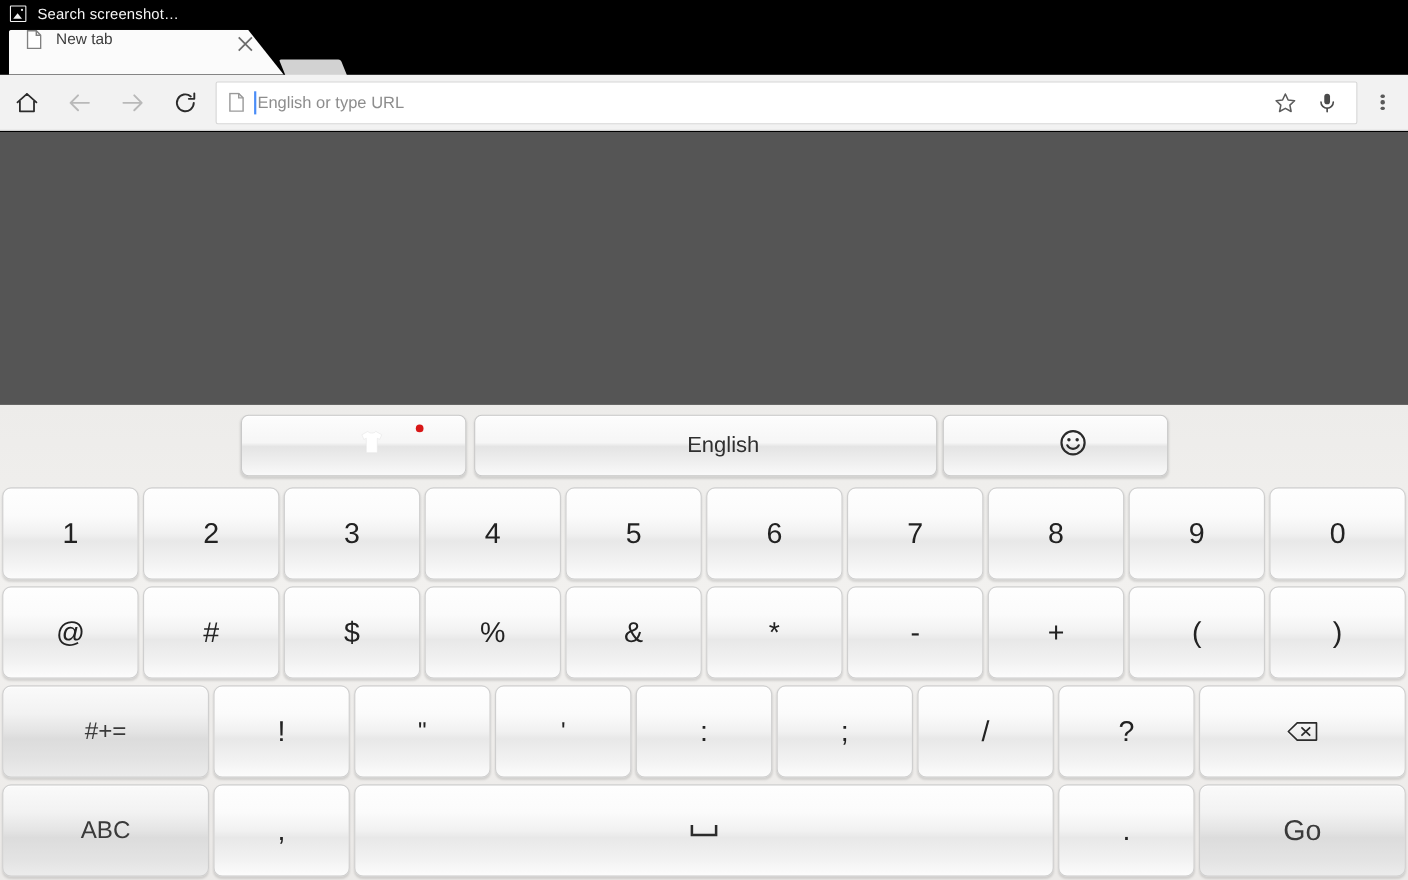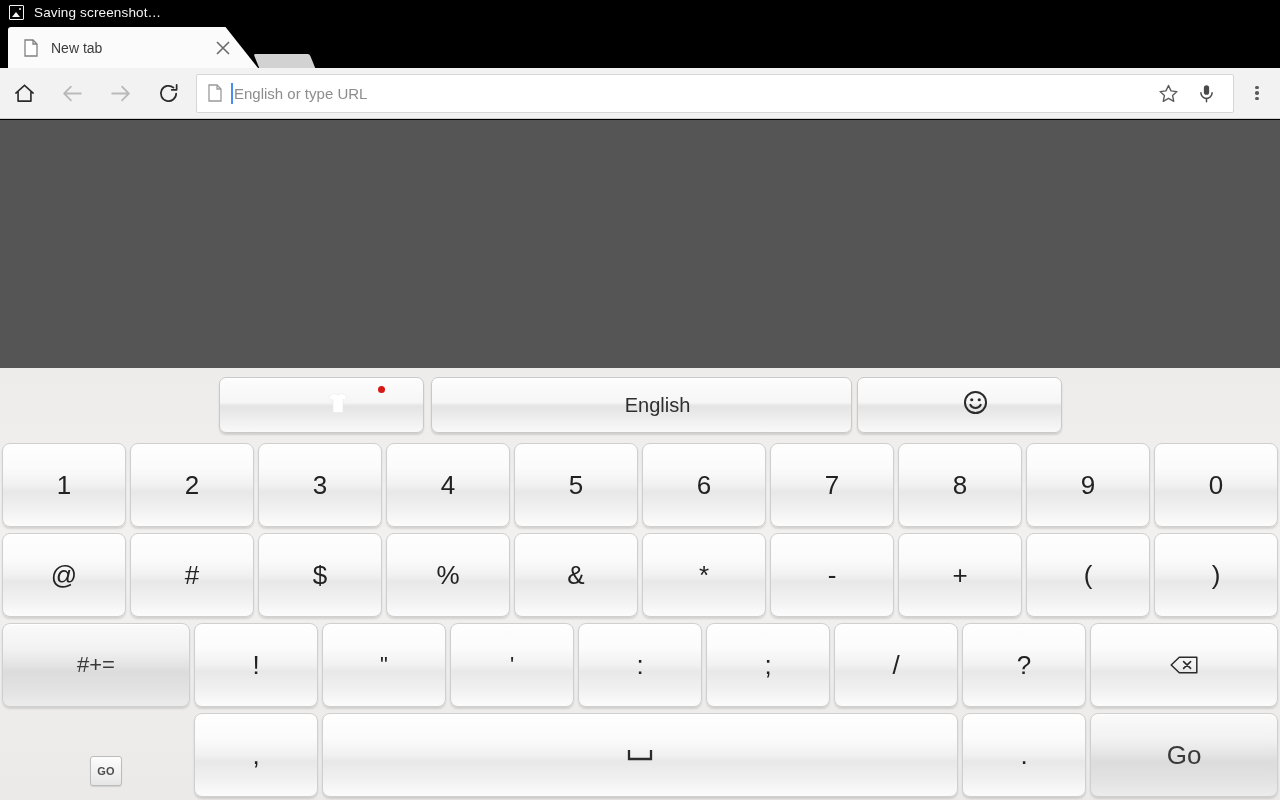--- a/index.html
+++ b/index.html
@@ -70,21 +70,20 @@
     background: #000;
   }
   .tab {
     position: absolute;
     left: 8px; top: 3px;
     width: 250px; height: 41px;
     background: #fbfbfb;
     border-top-left-radius: 3px;
     clip-path: polygon(0 0, 87% 0, 100% 100%, 0% 100%);
     display: flex;
-    align-items: center;
   }
   .tab-favicon {
     width: 15px; height: 18px;
     margin-left: 16px;
     flex: 0 0 auto;
     position: relative;
   }
   .tab-favicon svg { display: block; }
   .tab-title {
     font-size: 14px;
@@ -278,21 +277,21 @@
 
   .kb-icon { display: block; }
 </style>
 </head>
 <body>
 
 <div id="root">
 
   <div class="statusbar">
     <div class="status-icon"></div>
-    <div class="status-text">Saving screenshot…</div>
+    <div class="status-text">Search screenshot…</div>
   </div>
 
   <div class="tabstrip">
     <div class="tab-ghost"></div>
     <div class="tab">
       <span class="tab-favicon">
         <svg width="14" height="18" viewBox="0 0 14 18">
           <path d="M1 1 H9 L13 5 V17 H1 Z" fill="#ffffff" stroke="#808080" stroke-width="1.3"></path>
           <path d="M9 1 V5 H13" fill="none" stroke="#808080" stroke-width="1.3"></path>
         </svg>
@@ -455,20 +454,21 @@
         <div class="key" style="left:962px;  width:124px;">?</div>
         <div class="key" style="left:1090px; width:188px;">
           <svg class="kb-icon" width="30" height="20" viewBox="0 0 30 20">
             <path d="M10.3 2.2 H27.8 V17.8 H10.3 L2.2 10 Z" fill="none" stroke="#2b2b2b" stroke-width="1.5" stroke-linejoin="round"></path>
             <path d="M14.6 6.6 L21.6 13.4 M21.6 6.6 L14.6 13.4" stroke="#2b2b2b" stroke-width="1.6" stroke-linecap="round"></path>
           </svg>
         </div>
       </div>
 
       <div class="kb-row">
+        <div class="key mod" style="left:2px;    width:188px;">ABC</div>
         <div class="key" style="left:194px;  width:124px;">,</div>
         <div class="key" style="left:322px;  width:636px;">
           <svg class="kb-icon" width="26" height="14" viewBox="0 0 26 14">
             <path d="M2 2 V11 H24 V2" fill="none" stroke="#2b2b2b" stroke-width="2.3" stroke-linejoin="miter"></path>
           </svg>
         </div>
         <div class="key" style="left:962px;  width:124px;">.</div>
         <div class="key mod" style="left:1090px; width:188px; font-size:26px;">Go</div>
       </div>
 

